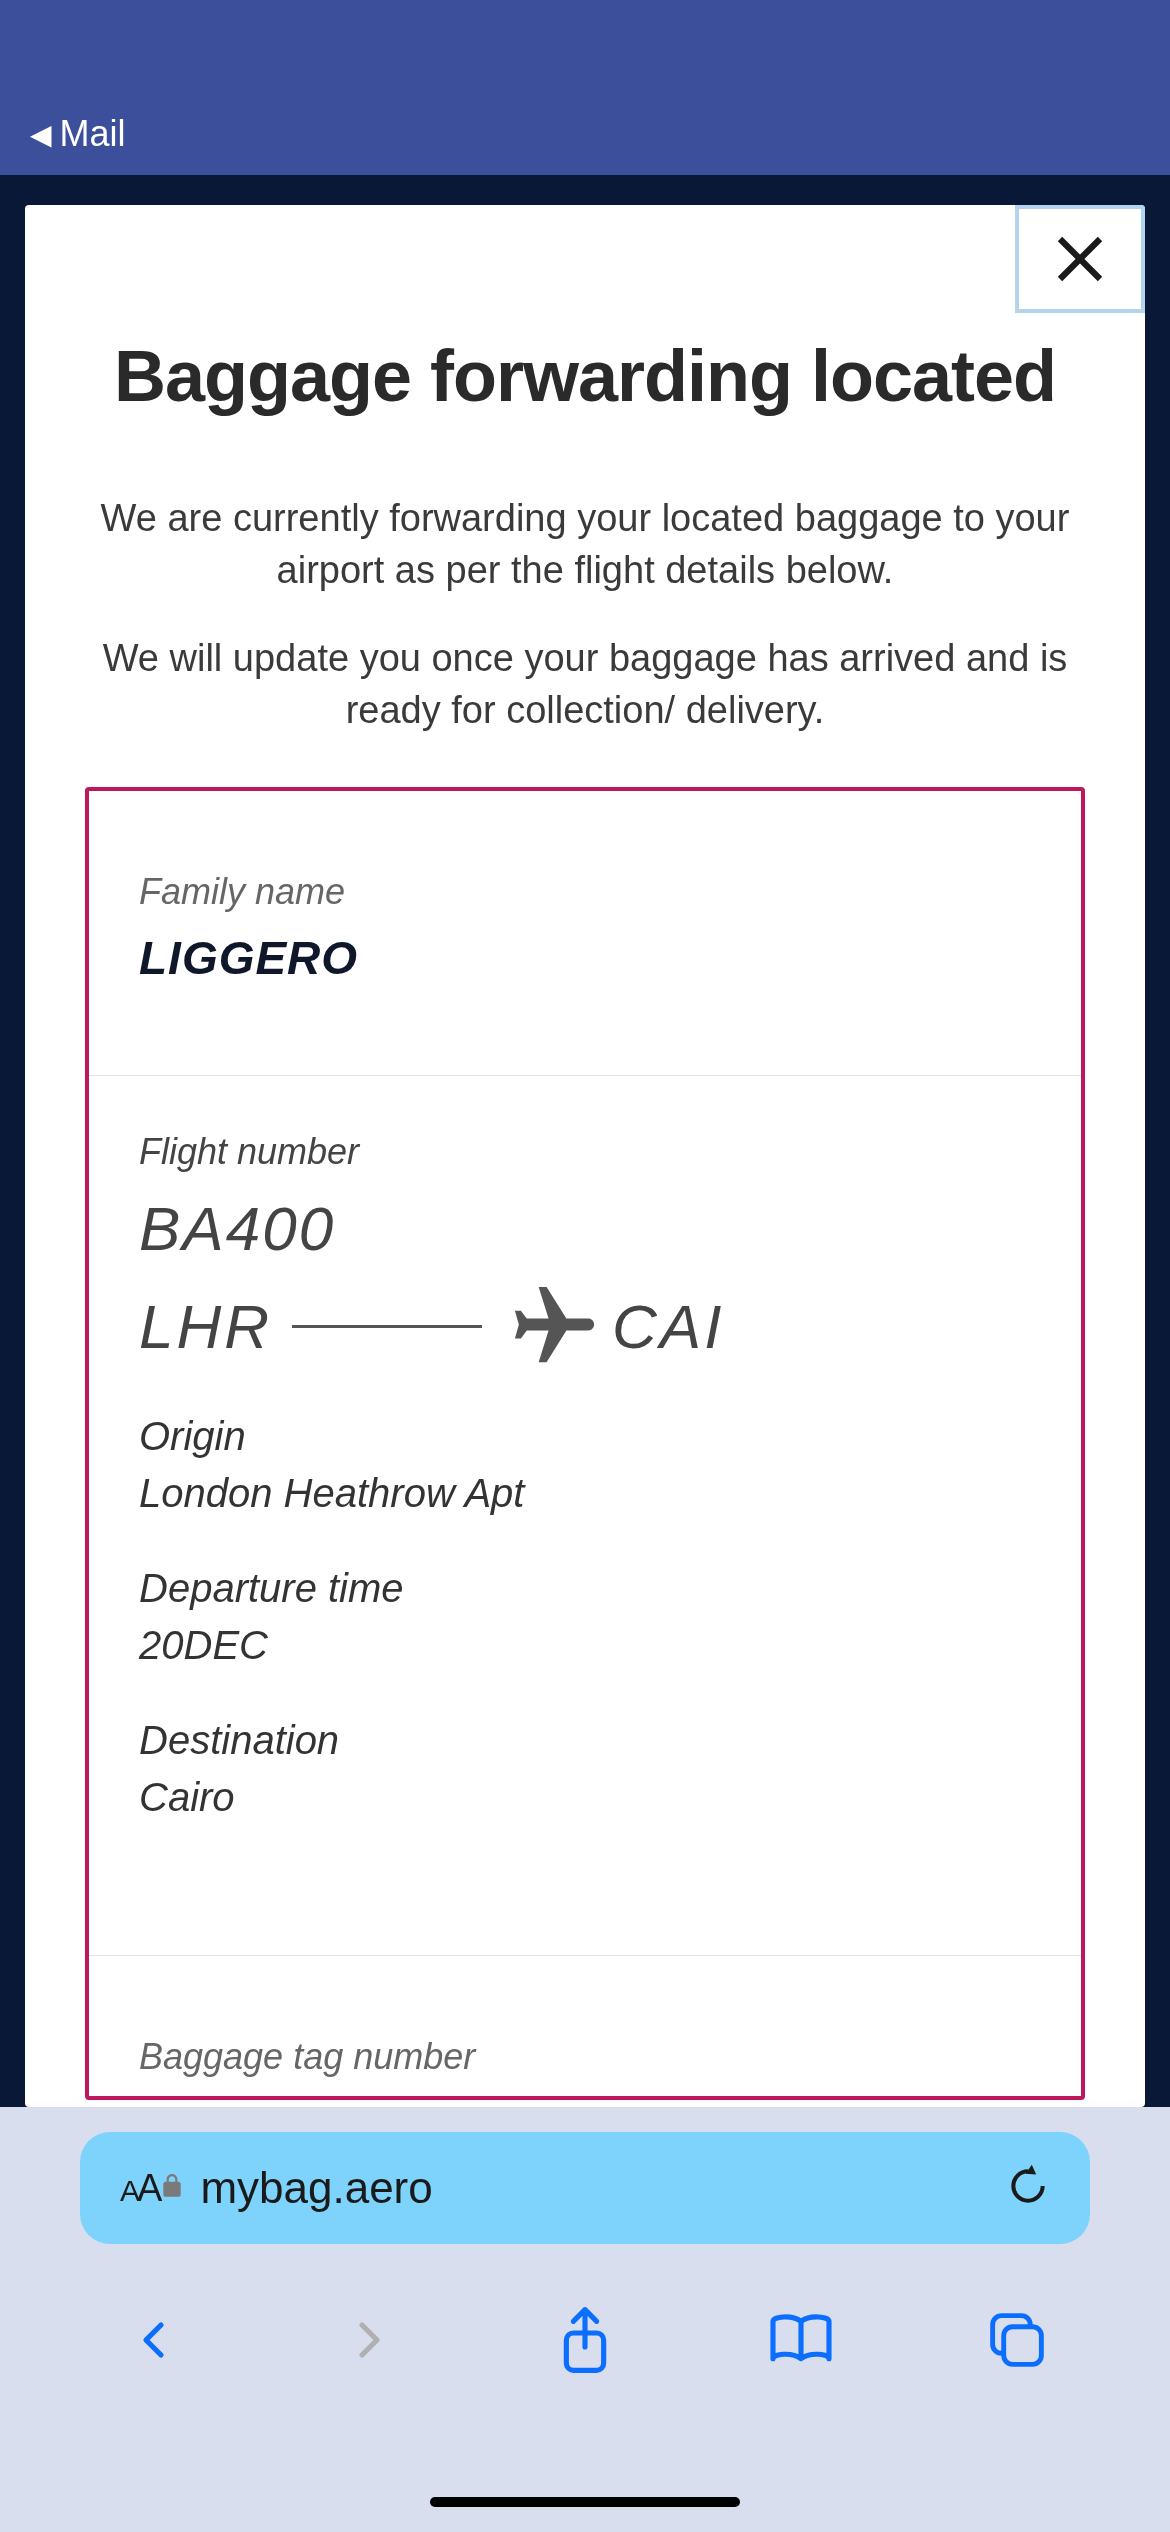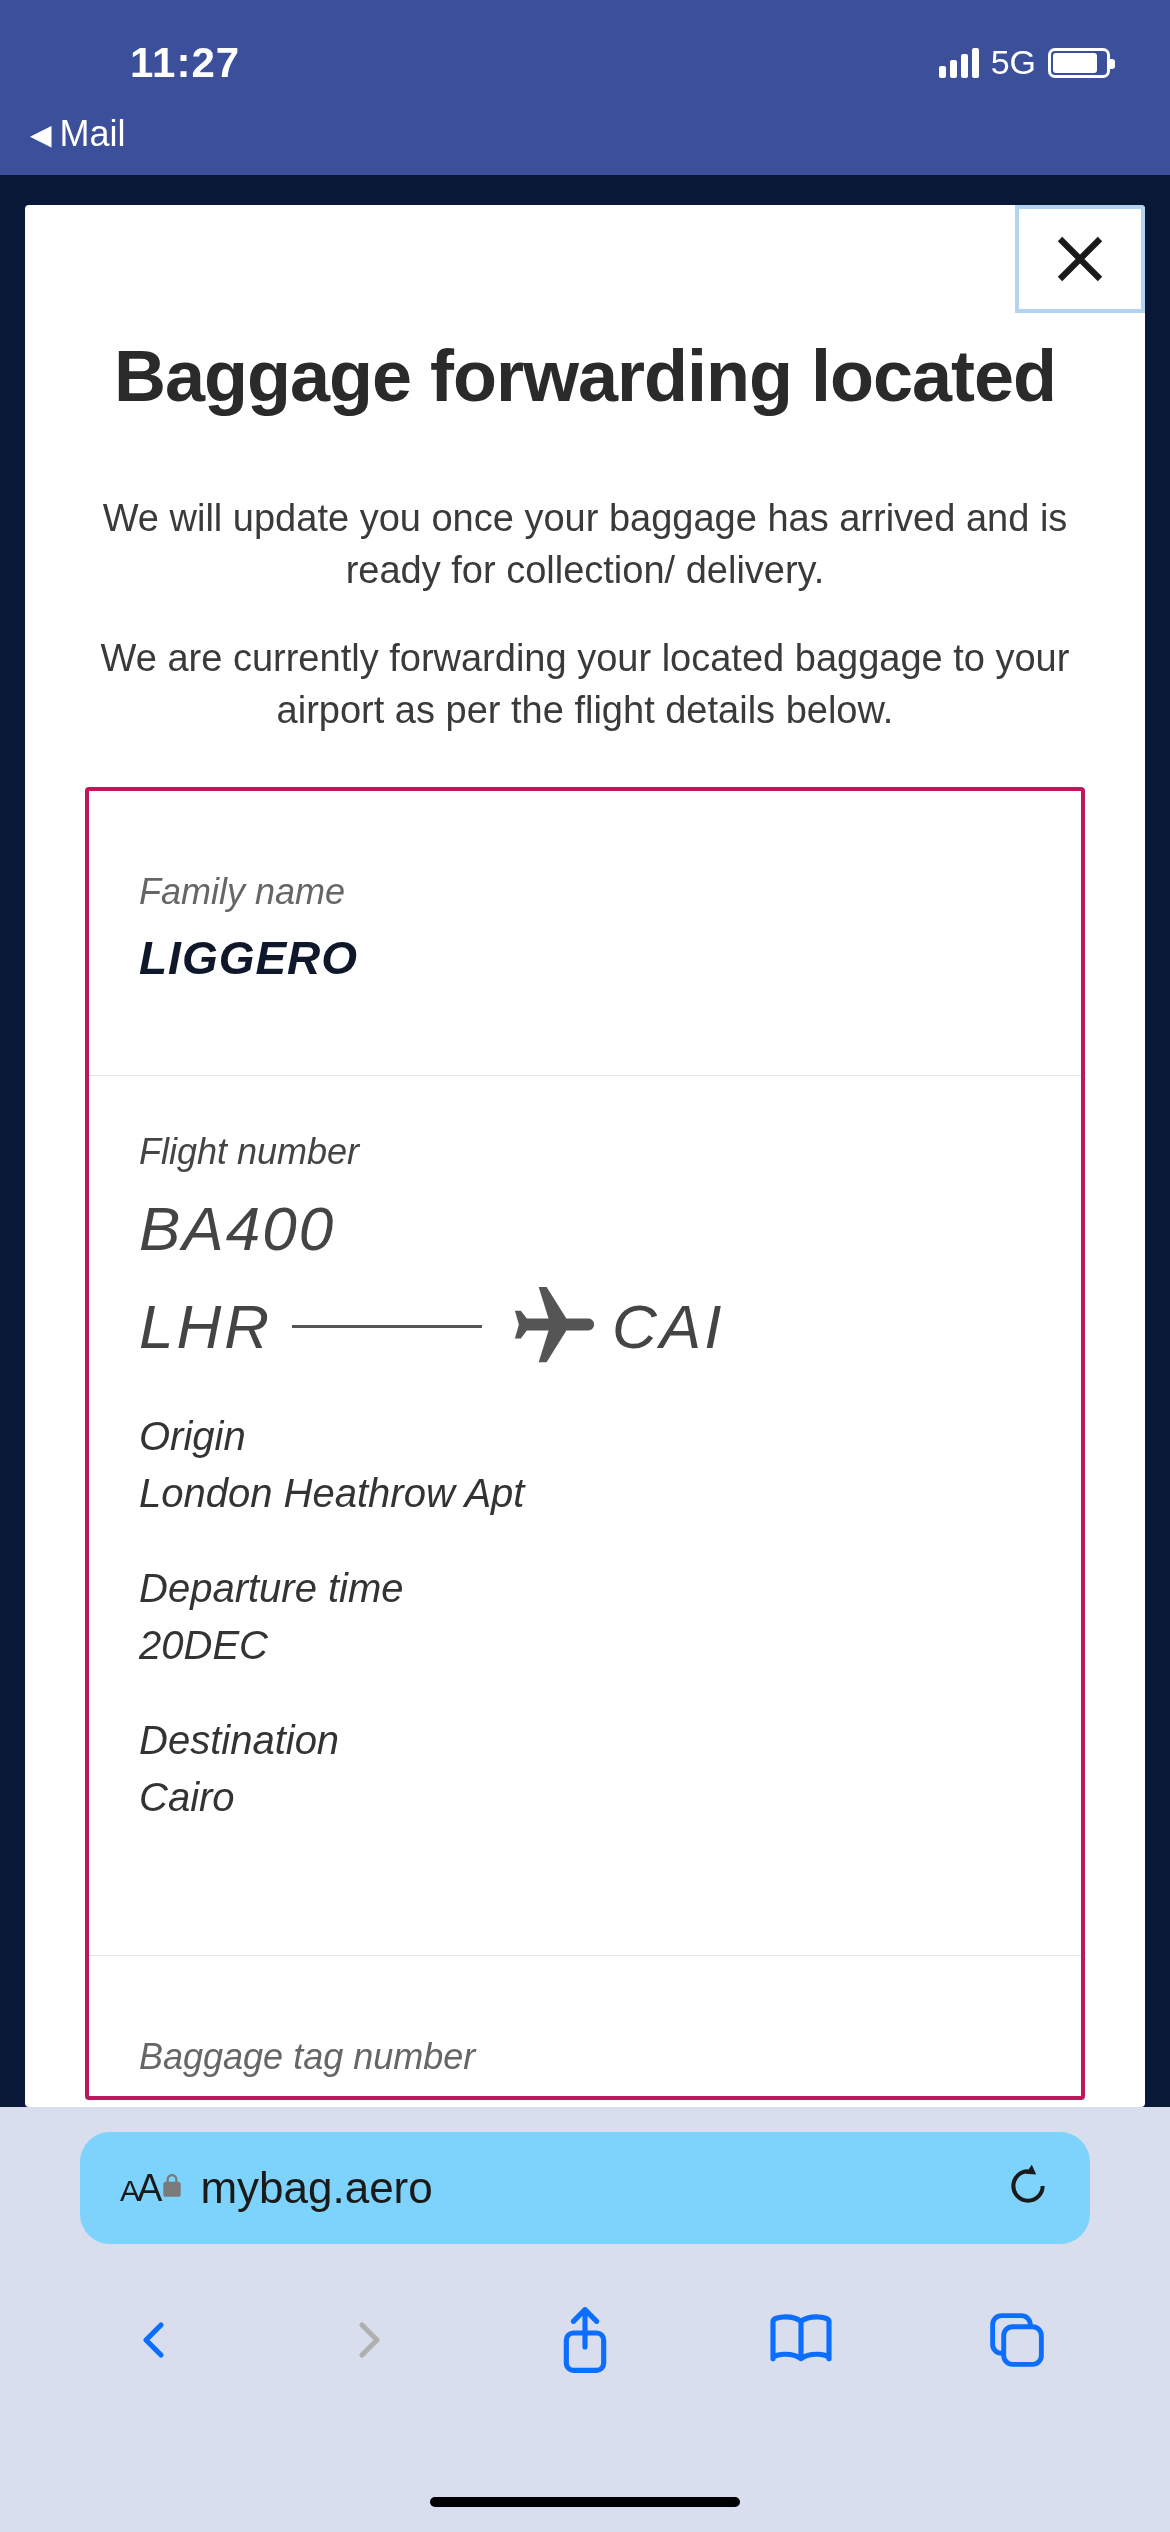--- a/index.html
+++ b/index.html
@@ -278,51 +278,36 @@
       width: 310px;
       height: 10px;
       background: #000;
       border-radius: 10px;
     }
   </style>
 </head>
 <body>
 
 <div class="status-bar-area">
-  <div class="status-bar">
-    <div class="status-time">11:27</div>
-    <div class="status-right">
-      <div class="signal-bars">
-        <span></span>
-          <span></span>
-          <span></span>
-          <span></span>
-      </div>
-      <div class="network-type">5G</div>
-      <div class="battery">
-        <div class="battery-fill"></div>
-      </div>
-    </div>
-  </div>
   <div class="back-mail">
     <span class="back-arrow">◀</span>
     <span>Mail</span>
   </div>
 </div>
 
 <div class="page-container">
   <div class="close-btn">
     <svg viewBox="0 0 24 24">
       <path d="M4 4 L20 20 M20 4 L4 20" stroke="#1a1a1a" stroke-width="2.5" fill="none"></path>
     </svg>
   </div>
   <div class="content-inner">
     <h1 class="page-title">Baggage forwarding located</h1>
+    <p class="intro-text">We are currently forwarding your located baggage to your airport as per the flight details below.</p>
     <p class="intro-text">We will update you once your baggage has arrived and is ready for collection/ delivery.</p>
-    <p class="intro-text">We are currently forwarding your located baggage to your airport as per the flight details below.</p>
 
     <div class="details-card">
       <div class="card-section">
         <div class="field-label">Family name</div>
         <div class="field-value-bold">LIGGERO</div>
       </div>
 
       <div class="flight-section">
         <div class="section-label">Flight number</div>
         <div class="big-value">BA400</div>

